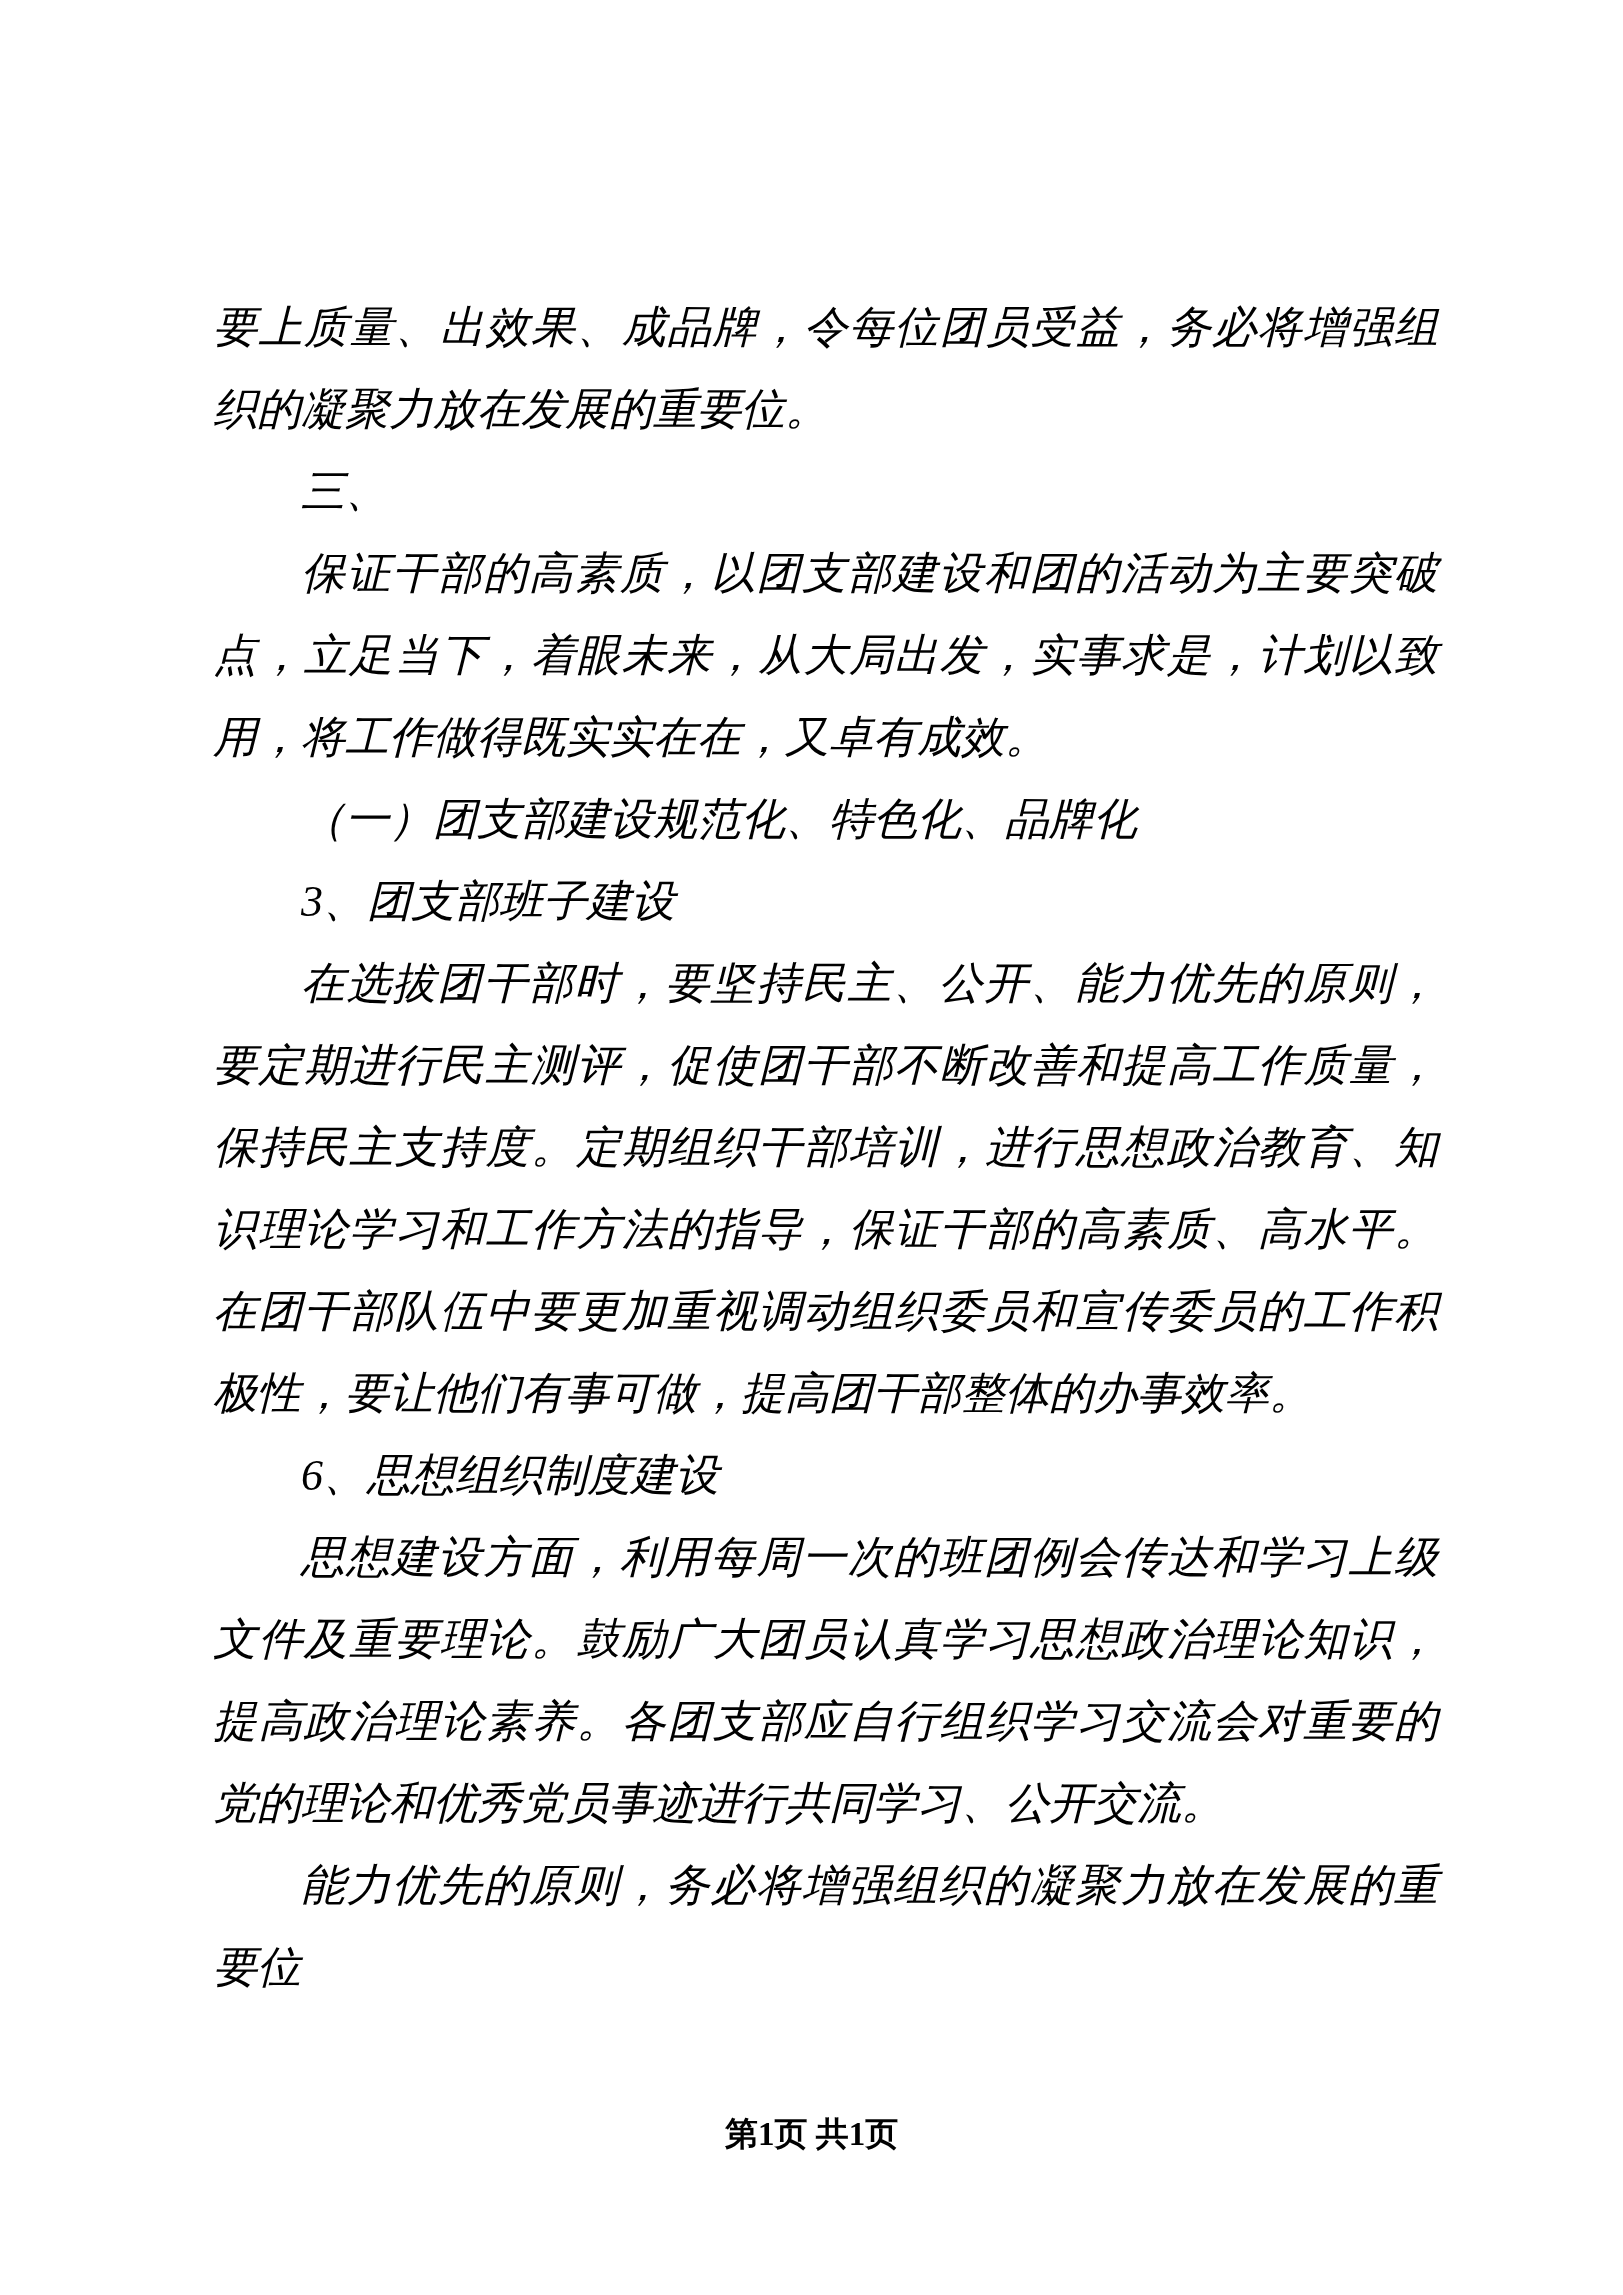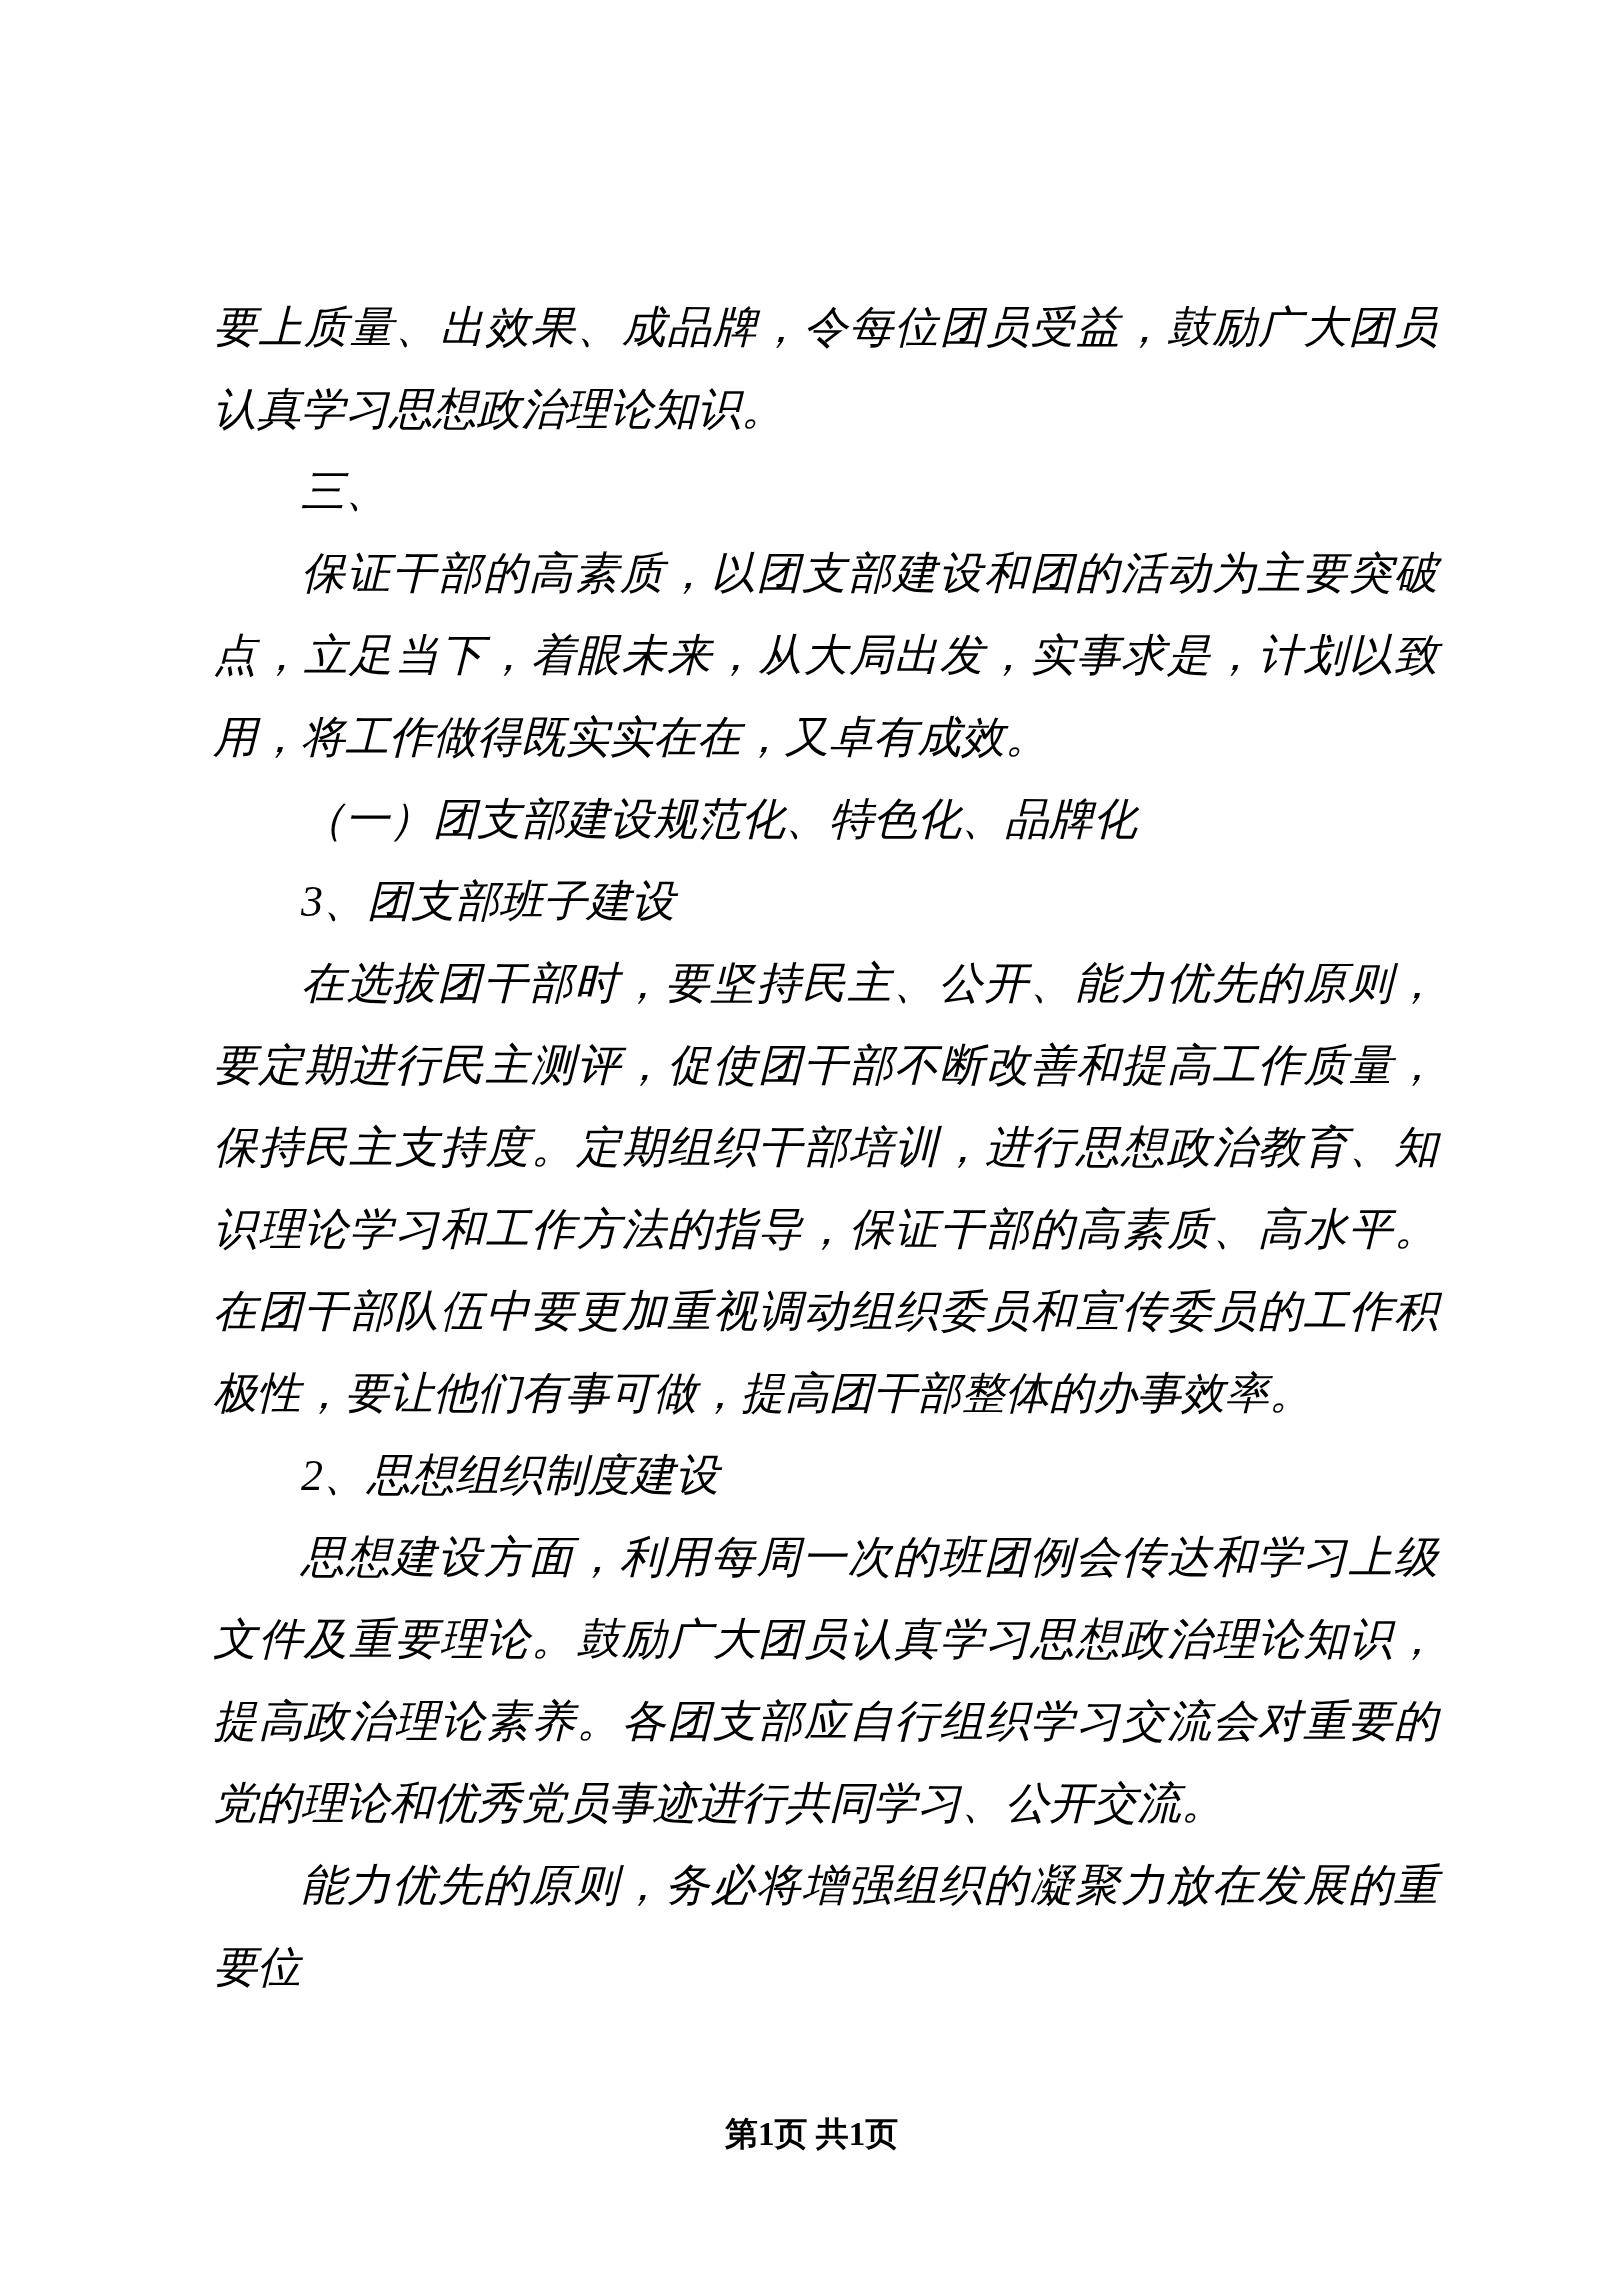--- a/index.html
+++ b/index.html
@@ -47,27 +47,27 @@
     color: #000000;
     font-weight: bold;
   }
 </style>
 </head>
 <body>
 
 <div class="page">
 
   <div class="doc-body">
-    <p>要上质量、出效果、成品牌，令每位团员受益，鼓励广大团员认真学习思想政治理论知识。</p>
+    <p>要上质量、出效果、成品牌，令每位团员受益，务必将增强组织的凝聚力放在发展的重要位。</p>
     <p class="indent">三、</p>
     <p class="indent">保证干部的高素质，以团支部建设和团的活动为主要突破点，立足当下，着眼未来，从大局出发，实事求是，计划以致用，将工作做得既实实在在，又卓有成效。</p>
     <p class="indent">（一）团支部建设规范化、特色化、品牌化</p>
     <p class="indent">3、团支部班子建设</p>
     <p class="indent">在选拔团干部时，要坚持民主、公开、能力优先的原则，要定期进行民主测评，促使团干部不断改善和提高工作质量，保持民主支持度。定期组织干部培训，进行思想政治教育、知识理论学习和工作方法的指导，保证干部的高素质、高水平。在团干部队伍中要更加重视调动组织委员和宣传委员的工作积极性，要让他们有事可做，提高团干部整体的办事效率。</p>
-    <p class="indent">2、思想组织制度建设</p>
+    <p class="indent">6、思想组织制度建设</p>
     <p class="indent">思想建设方面，利用每周一次的班团例会传达和学习上级文件及重要理论。鼓励广大团员认真学习思想政治理论知识，提高政治理论素养。各团支部应自行组织学习交流会对重要的党的理论和优秀党员事迹进行共同学习、公开交流。</p>
     <p class="indent">能力优先的原则，务必将增强组织的凝聚力放在发展的重要位</p>
   </div>
 
   <div class="page-footer">
     <span>第1页 共1页</span>
   </div>
 
 </div>
 

